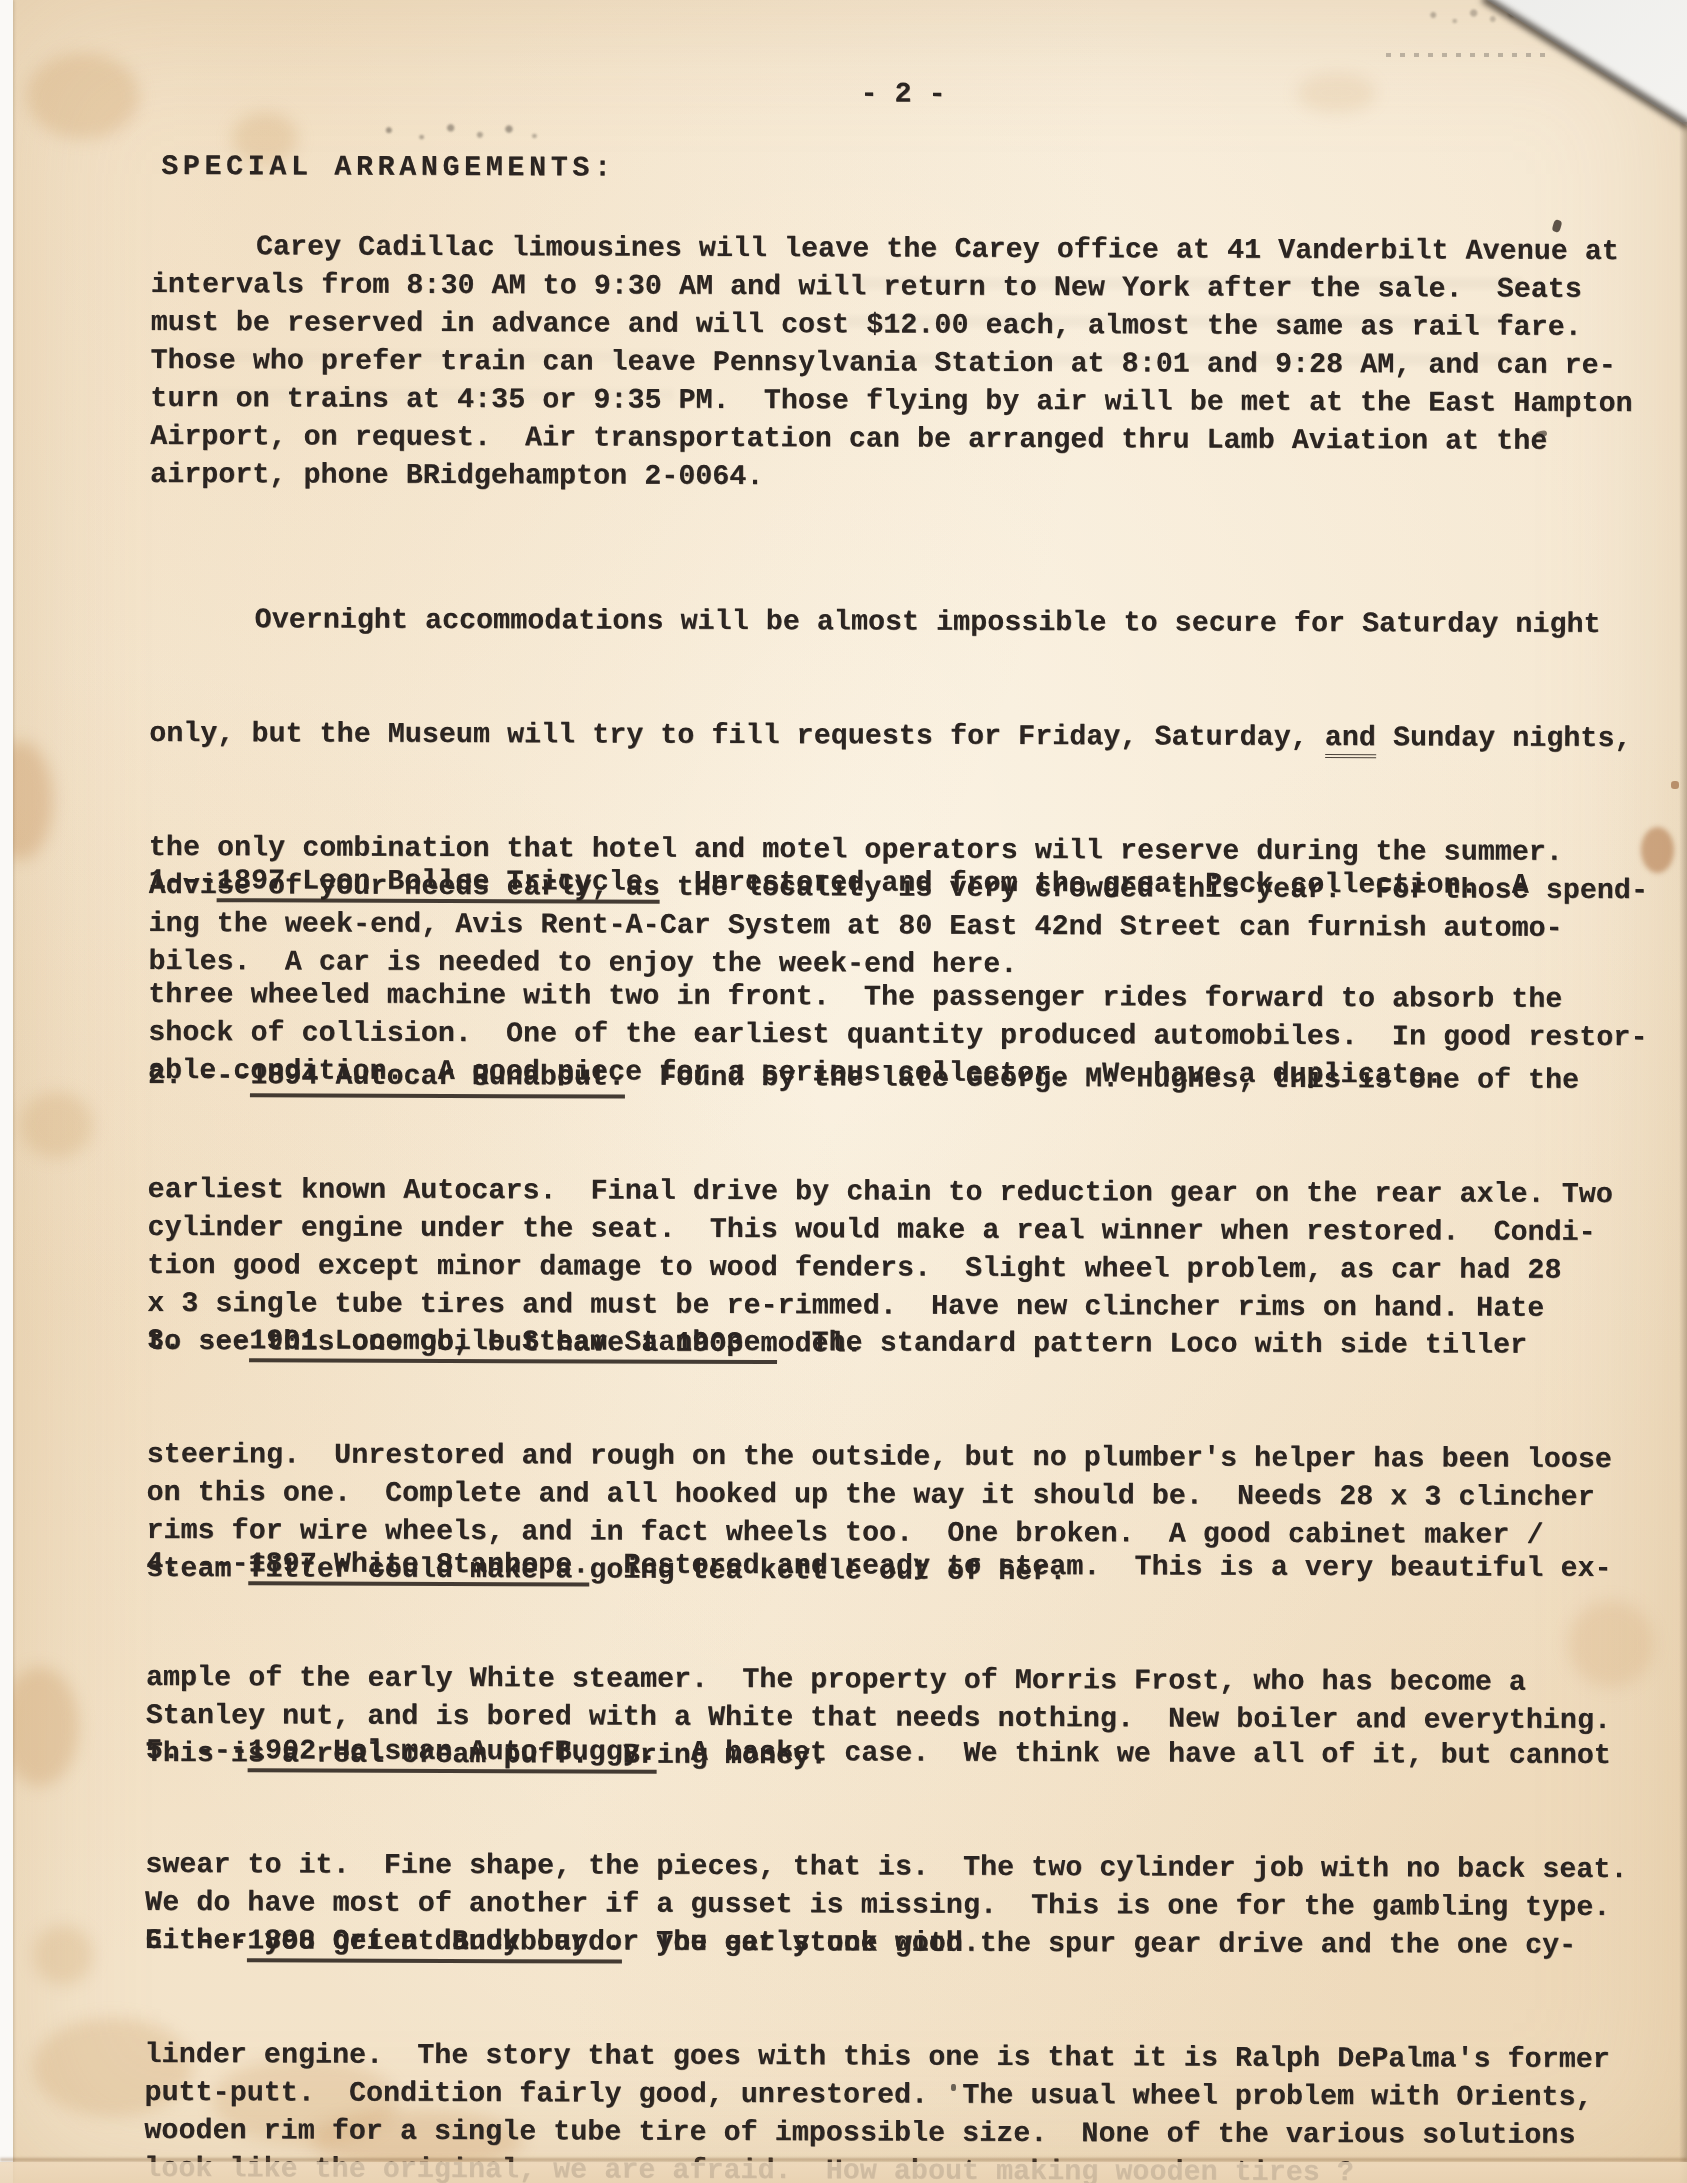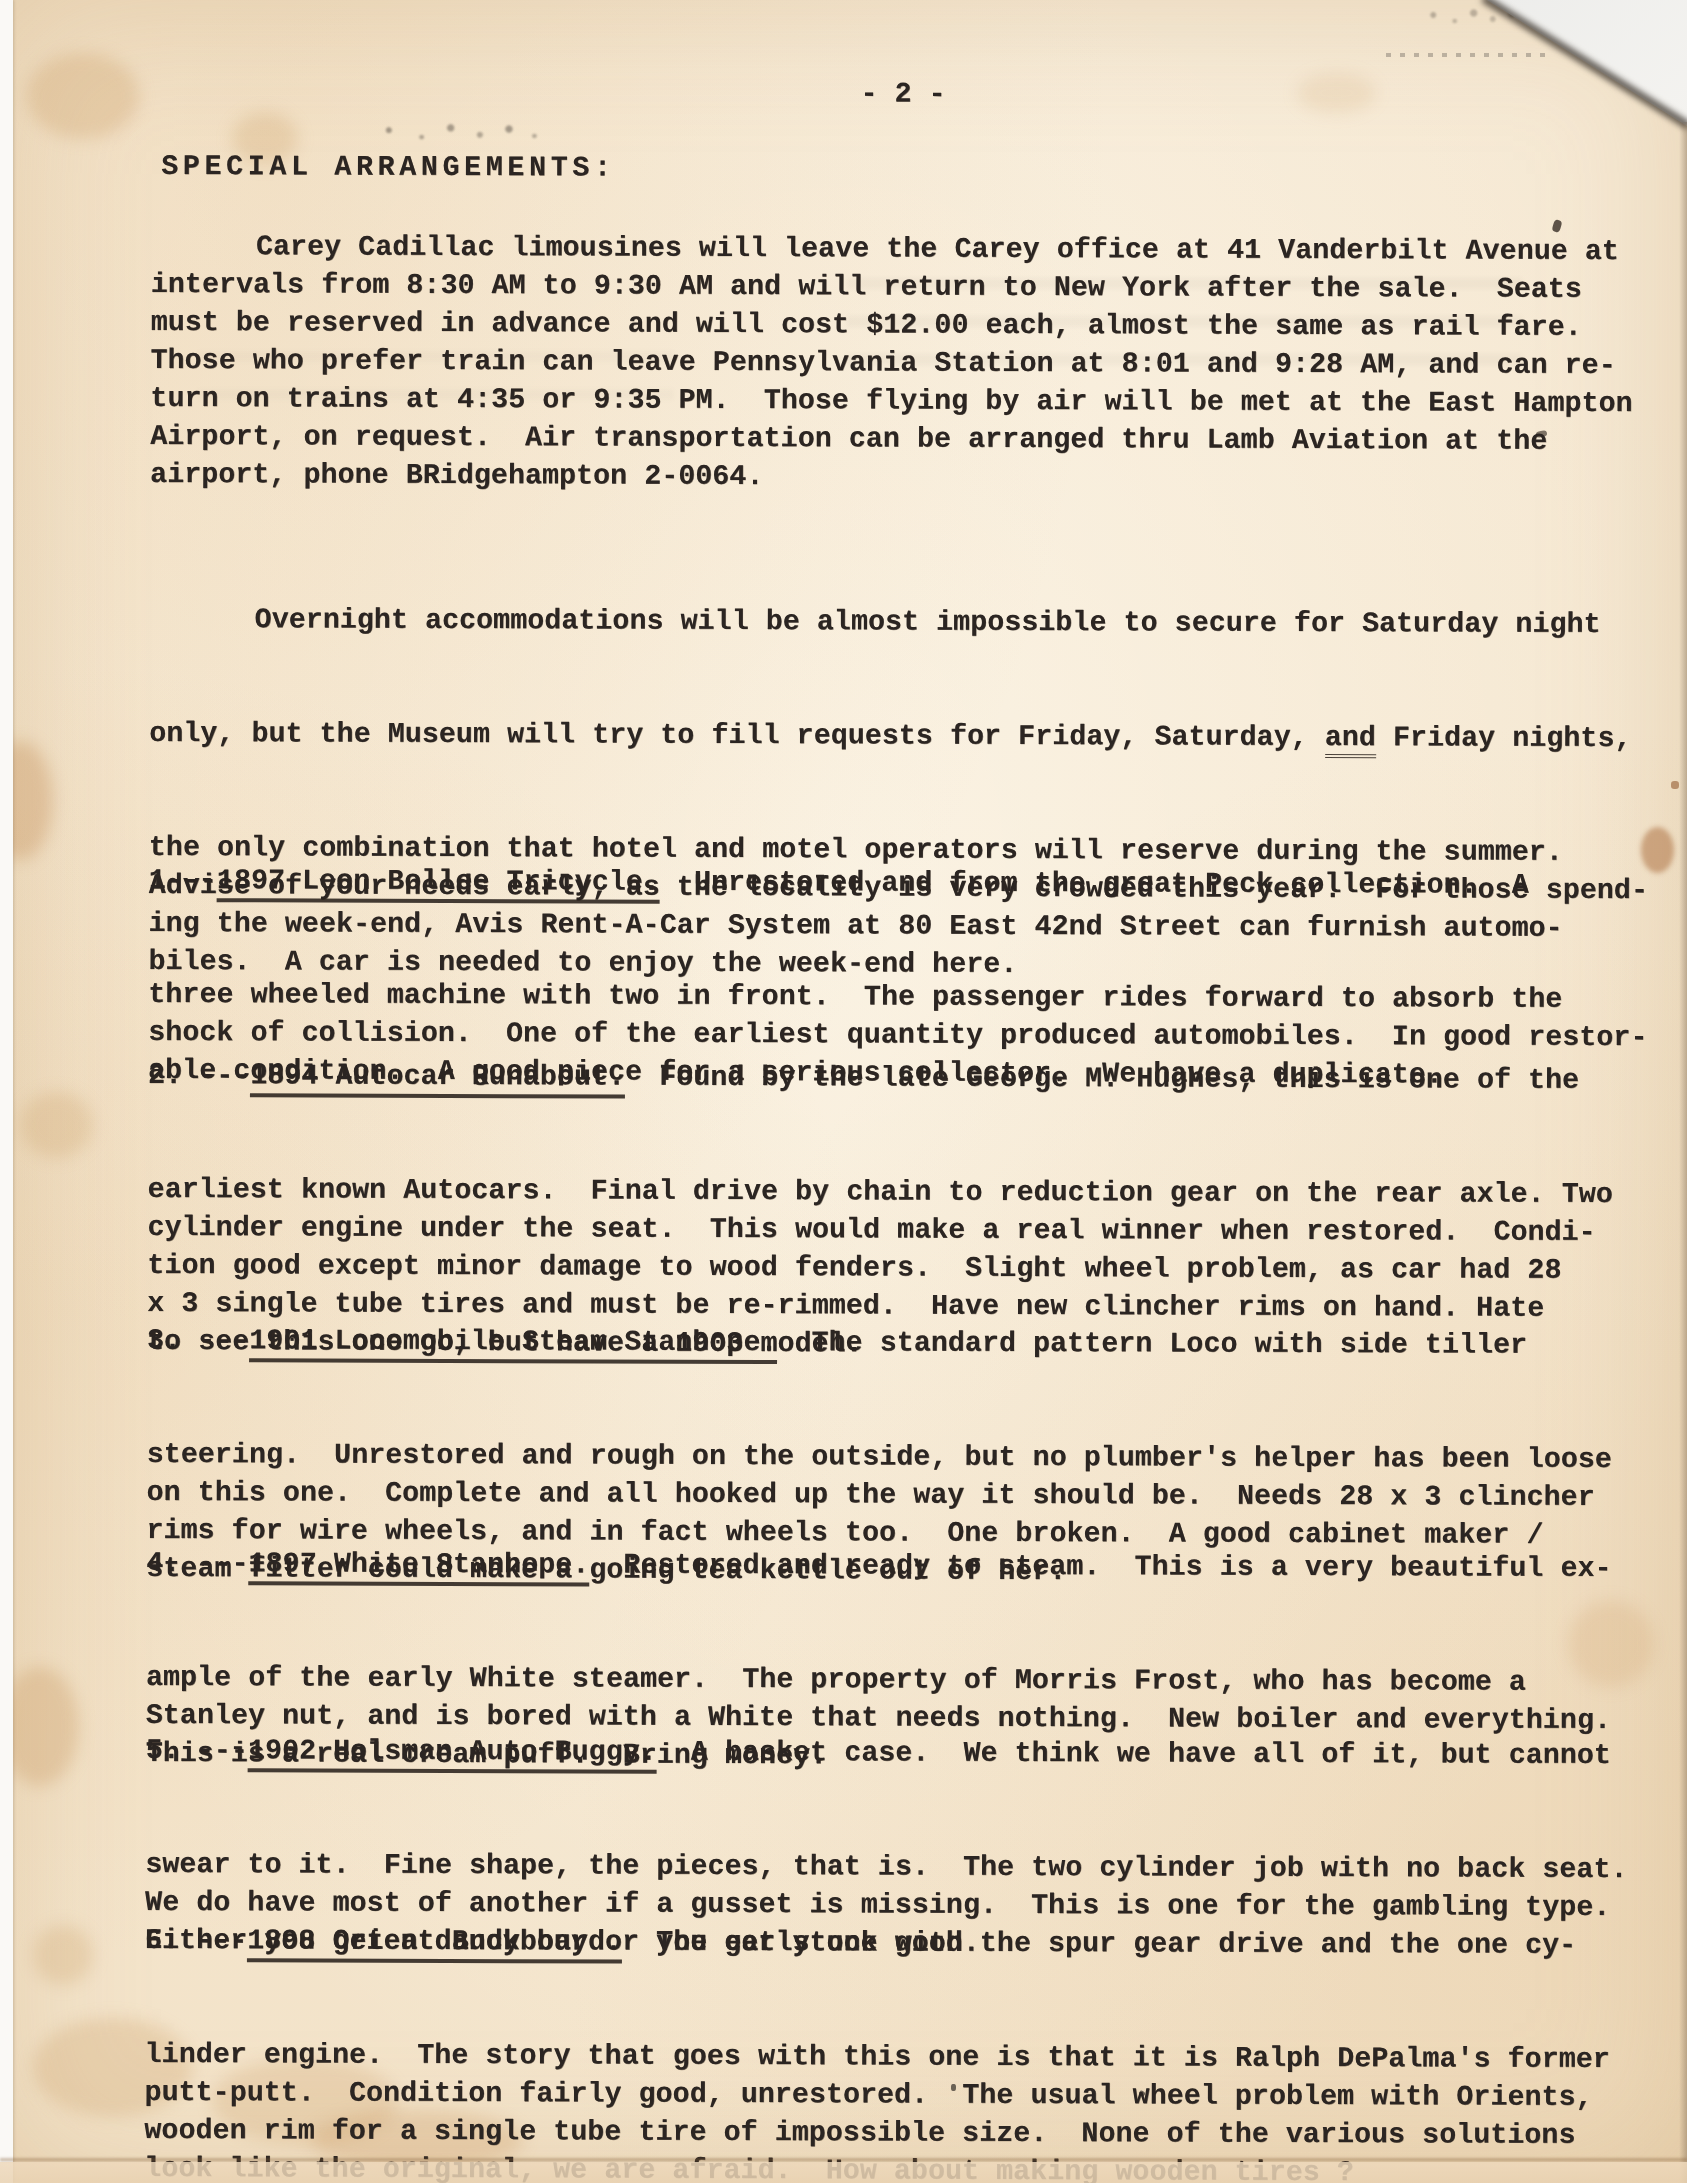--- a/index.html
+++ b/index.html
@@ -91,21 +91,21 @@
   <div class="text-layer">
 
     <div class="block pagenum-block">- 2 -</div>
 
     <div class="block heading-block">SPECIAL ARRANGEMENTS:</div>
 
     <div class="block body-left indent-first" style="top:228px;"><div class="tl">Carey Cadillac limousines will leave the Carey office at 41 Vanderbilt Avenue at</div><div class="tl">intervals from 8:30 AM to 9:30 AM and will return to New York after the sale.  Seats</div><div class="tl">must be reserved in advance and will cost $12.00 each, almost the same as rail fare.</div><div class="tl">Those who prefer train can leave Pennsylvania Station at 8:01 and 9:28 AM, and can re-</div><div class="tl">turn on trains at 4:35 or 9:35 PM.  Those flying by air will be met at the East Hampton</div><div class="tl">Airport, on request.  Air transportation can be arranged thru Lamb Aviation at the</div><div class="tl">airport, phone BRidgehampton 2-0064.</div></div>
 
     <div class="block body-left" style="top:525px;">
       <div class="tl indent">Overnight accommodations will be almost impossible to secure for Saturday night</div>
-      <div class="tl"><span>only, but the Museum will try to fill requests for Friday, Saturday, </span><span class="u-word">and</span><span> Friday nights,</span></div>
+      <div class="tl"><span>only, but the Museum will try to fill requests for Friday, Saturday, </span><span class="u-word">and</span><span> Sunday nights,</span></div>
       <div><div class="tl">the only combination that hotel and motel operators will reserve during the summer.</div><div class="tl">Advise of your needs early, as the locality is very crowded this year.  For those spend-</div><div class="tl">ing the week-end, Avis Rent-A-Car System at 80 East 42nd Street can furnish automo-</div><div class="tl">biles.  A car is needed to enjoy the week-end here.</div></div>
     </div>
 
     <div class="block body-left" style="top:786px;">
       <div class="tl"><span>1---</span><span class="u-title">1897 Leon Bollee Tricycle.</span><span>  Unrestored and from the great Peck collection.  A</span></div>
       <div><div class="tl">three wheeled machine with two in front.  The passenger rides forward to absorb the</div><div class="tl">shock of collision.  One of the earliest quantity produced automobiles.  In good restor-</div><div class="tl">able condition.  A good piece for a serious collector.  We have a duplicate.</div></div>
     </div>
 
     <div class="block body-left" style="top:981px;">
       <div class="tl"><span>2. ---</span><span class="u-title">1894 Autocar Runabout.</span><span>  Found by the late George M. Hughes, this is one of the</span></div>

